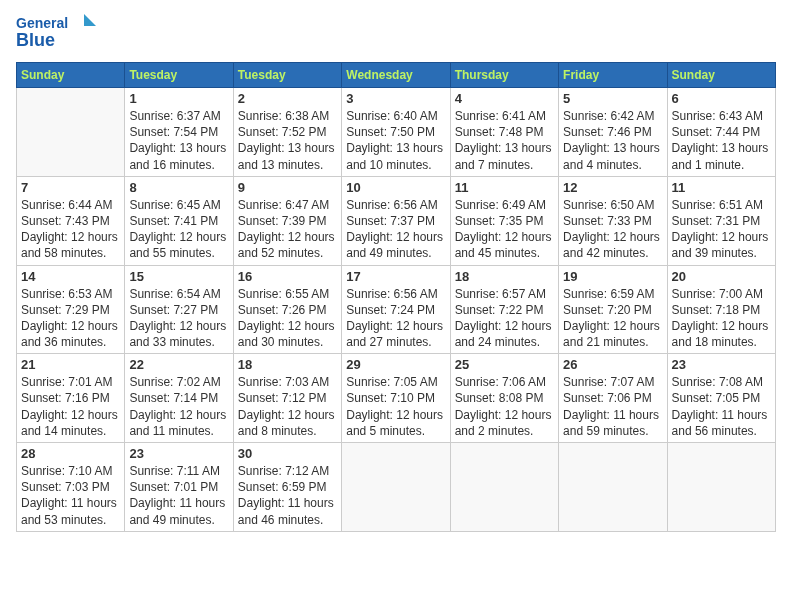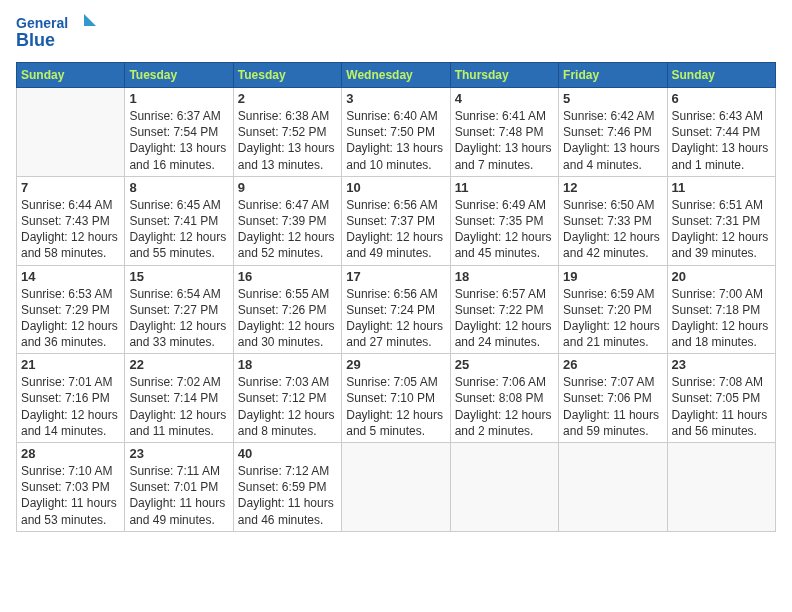--- a/index.html
+++ b/index.html
@@ -317,21 +317,21 @@
 and 53 minutes.</div>
           </td>
           <td>
             <span class="day-number">23</span>
             <div class="cell-text">Sunrise: 7:11 AM
 Sunset: 7:01 PM
 Daylight: 11 hours
 and 49 minutes.</div>
           </td>
           <td>
-            <span class="day-number">40</span>
+            <span class="day-number">30</span>
             <div class="cell-text">Sunrise: 7:12 AM
 Sunset: 6:59 PM
 Daylight: 11 hours
 and 46 minutes.</div>
           </td>
           <td class="empty"></td>
           <td class="empty"></td>
           <td class="empty"></td>
           <td class="empty"></td>
         </tr>

